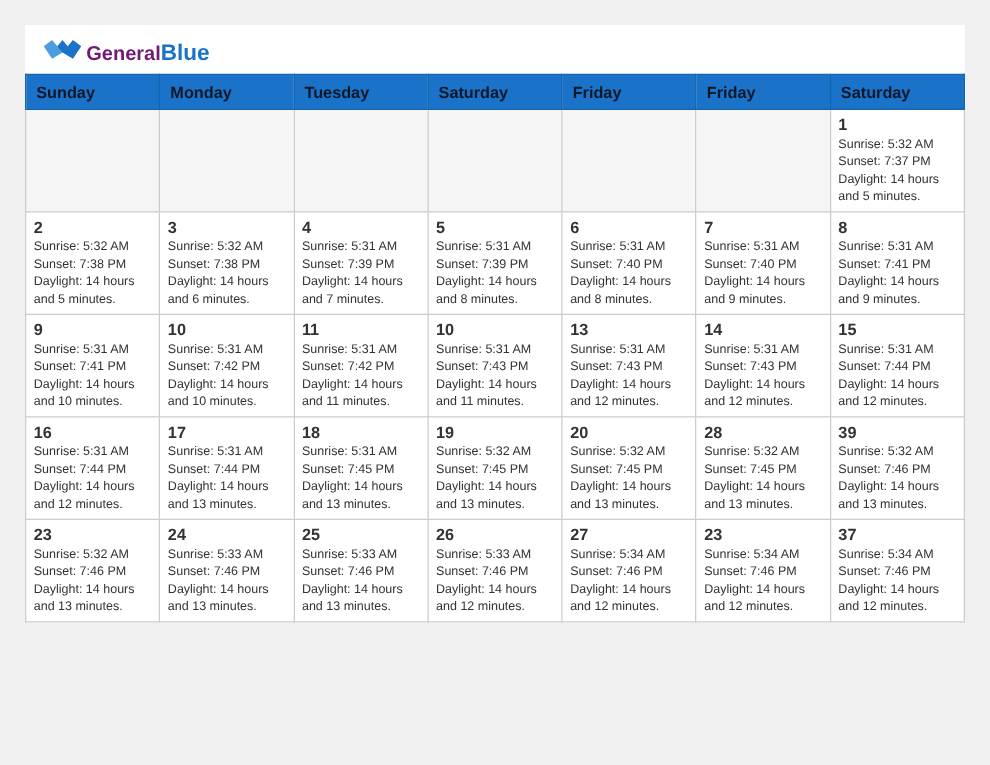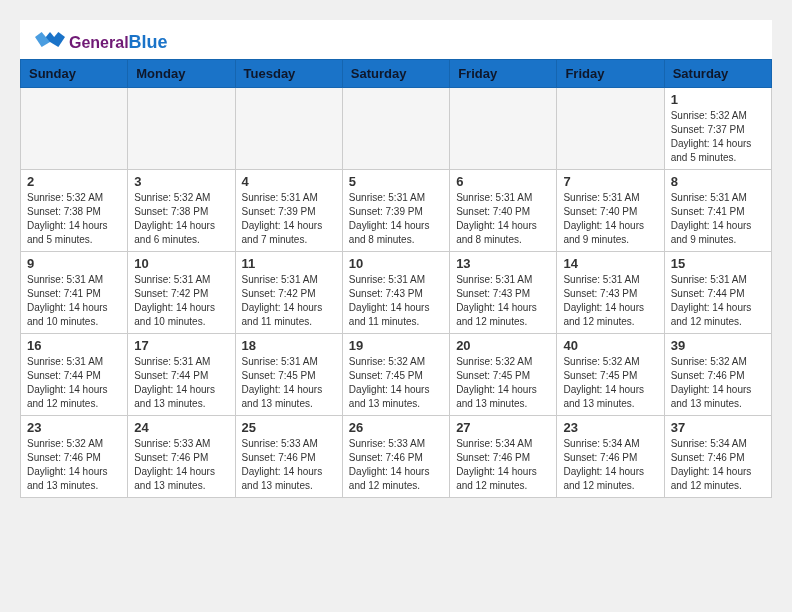--- a/index.html
+++ b/index.html
@@ -210,21 +210,21 @@
           </td>
           <td>
             <span class="day-number">19</span>
             <div class="day-info">Sunrise: 5:32 AM<br>Sunset: 7:45 PM<br>Daylight: 14 hours and 13 minutes.</div>
           </td>
           <td>
             <span class="day-number">20</span>
             <div class="day-info">Sunrise: 5:32 AM<br>Sunset: 7:45 PM<br>Daylight: 14 hours and 13 minutes.</div>
           </td>
           <td>
-            <span class="day-number">40</span>
+            <span class="day-number">28</span>
             <div class="day-info">Sunrise: 5:32 AM<br>Sunset: 7:45 PM<br>Daylight: 14 hours and 13 minutes.</div>
           </td>
           <td>
             <span class="day-number">39</span>
             <div class="day-info">Sunrise: 5:32 AM<br>Sunset: 7:46 PM<br>Daylight: 14 hours and 13 minutes.</div>
           </td>
         </tr>
         <tr class="week-row">
           <td>
             <span class="day-number">23</span>

